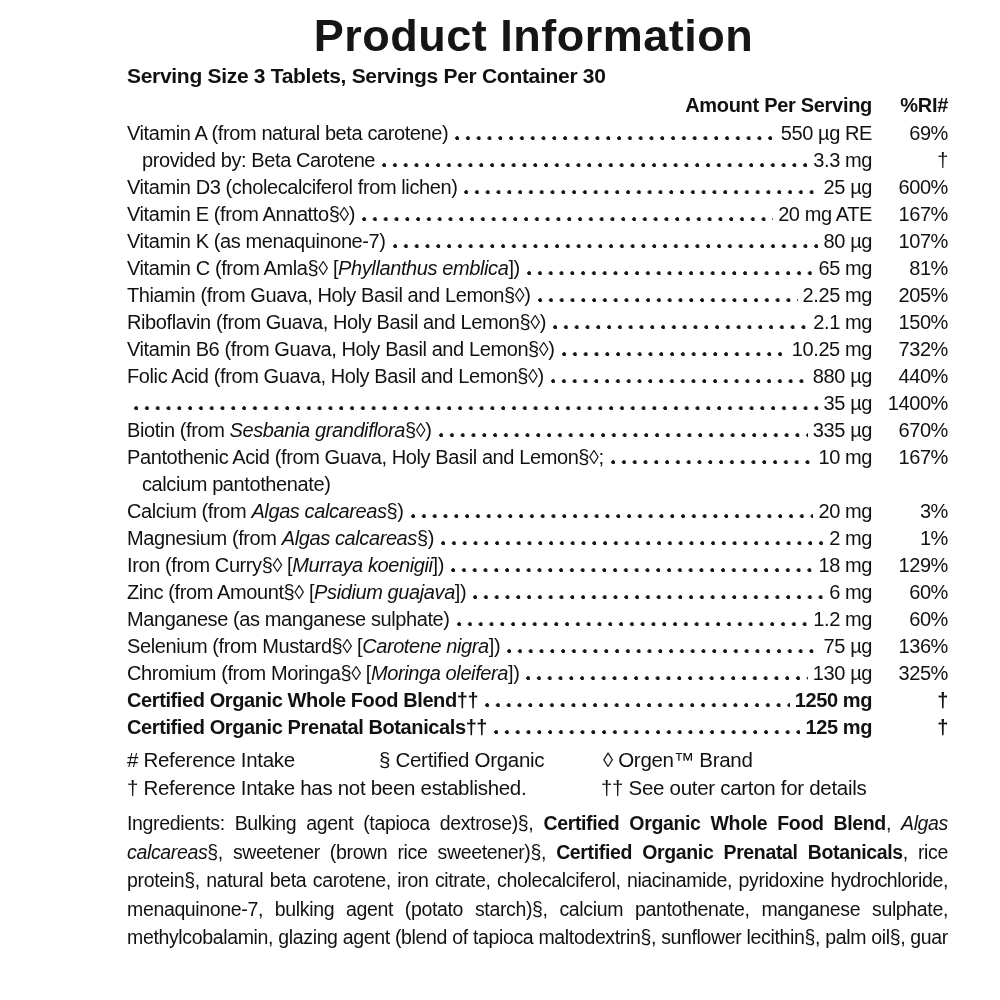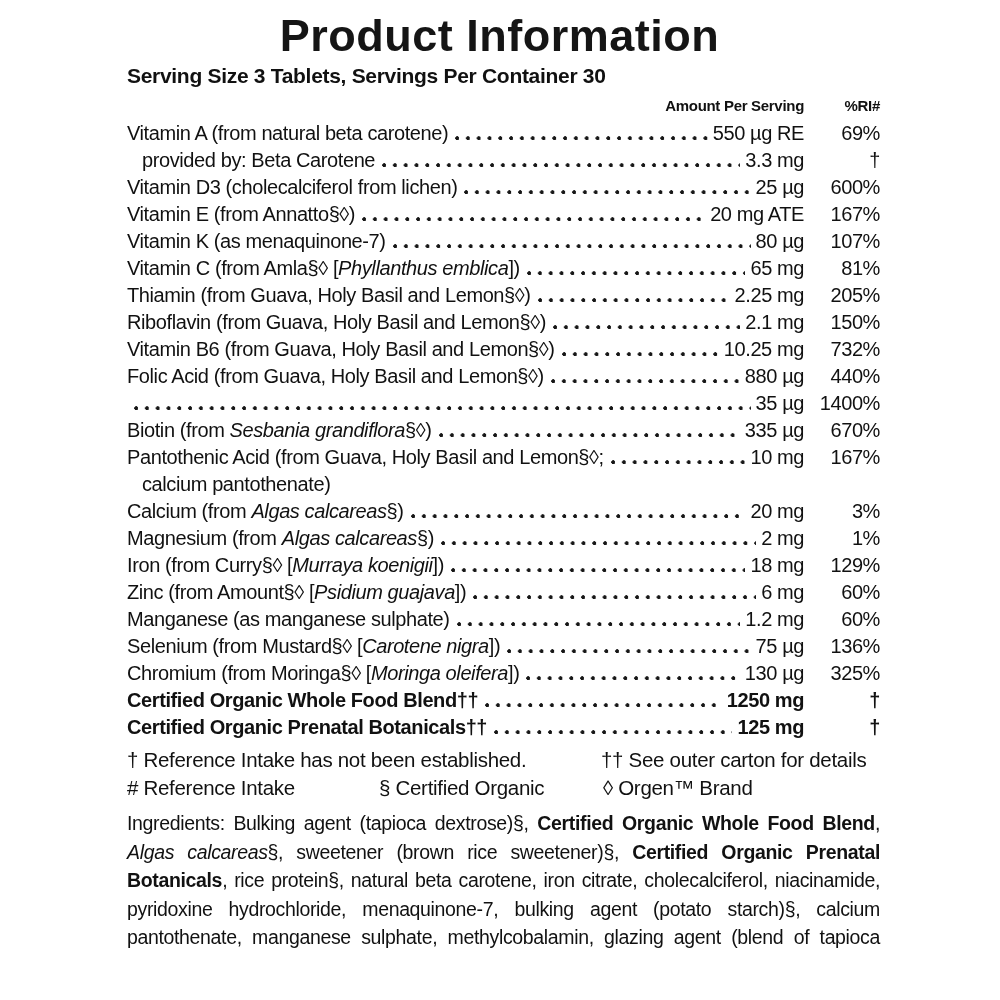--- a/index.html
+++ b/index.html
@@ -6,21 +6,21 @@
     margin: 0;
     padding: 0;
     background: #ffffff;
     color: #111111;
     font-family: "Liberation Sans", "DejaVu Sans", sans-serif;
   }
   .sheet {
     width: 1000px;
     height: 956px;
     box-sizing: border-box;
-    padding: 12px 120px 0 127px;
+    padding: 12px 52px 0 127px;
     overflow: hidden;
     background: #ffffff;
   }
   .title {
     margin: 0 -119px 4px -127px;
     text-align: center;
     font-size: 45px;
     font-weight: bold;
     letter-spacing: 0.5px;
     line-height: 1.05;
@@ -31,21 +31,21 @@
     font-weight: bold;
     letter-spacing: -0.3px;
     margin: 2px 0 3px 0;
     line-height: 26px;
   }
   .colhead {
     display: flex;
     justify-content: flex-end;
     align-items: baseline;
     font-weight: bold;
-    font-size: 15px;
+    font-size: 20px;
     line-height: 27px;
     letter-spacing: -0.3px;
   }
   .table { margin-top: 1px; }
   .row {
     display: flex;
     align-items: flex-start;
     font-size: 20px;
     line-height: 27px;
     letter-spacing: -0.4px;
@@ -243,26 +243,26 @@
       <div class="row bold">
         <span class="name"><span>Certified Organic Prenatal Botanicals††</span></span>
         <span class="leader"></span>
         <span class="amt">125 mg</span>
         <span class="pct">†</span>
       </div>
     </div>
 
   <div class="footnotes">
     <div class="fn-line">
-      <span class="fn-d">† Reference Intake has not been established.</span>
-      <span class="fn-e">†† See outer carton for details</span>
-    </div>
-    <div class="fn-line">
       <span class="fn-a"># Reference Intake</span>
       <span class="fn-b">§ Certified Organic</span>
       <span class="fn-c">◊ Orgen™ Brand</span>
     </div>
+    <div class="fn-line">
+      <span class="fn-d">† Reference Intake has not been established.</span>
+      <span class="fn-e">†† See outer carton for details</span>
+    </div>
   </div>
 
   <div class="ingredients">
     <span><span>Ingredients: Bulking agent (tapioca dextrose)§, </span><b>Certified Organic Whole Food Blend</b><span>, </span><i>Algas calcareas</i><span>§, sweetener (brown rice sweetener)§, </span><b>Certified Organic Prenatal Botanicals</b><span>, rice protein§, natural beta carotene, iron citrate, cholecalciferol, niacinamide, pyridoxine hydrochloride, menaquinone-7, bulking agent (potato starch)§, calcium pantothenate, manganese sulphate, methylcobalamin, glazing agent (blend of tapioca maltodextrin§, sunflower lecithin§, palm oil§, guar gum§).</span></span><span class="ing-suffix">§Organic</span>
   </div>
 </div>
 
 </body></html>

